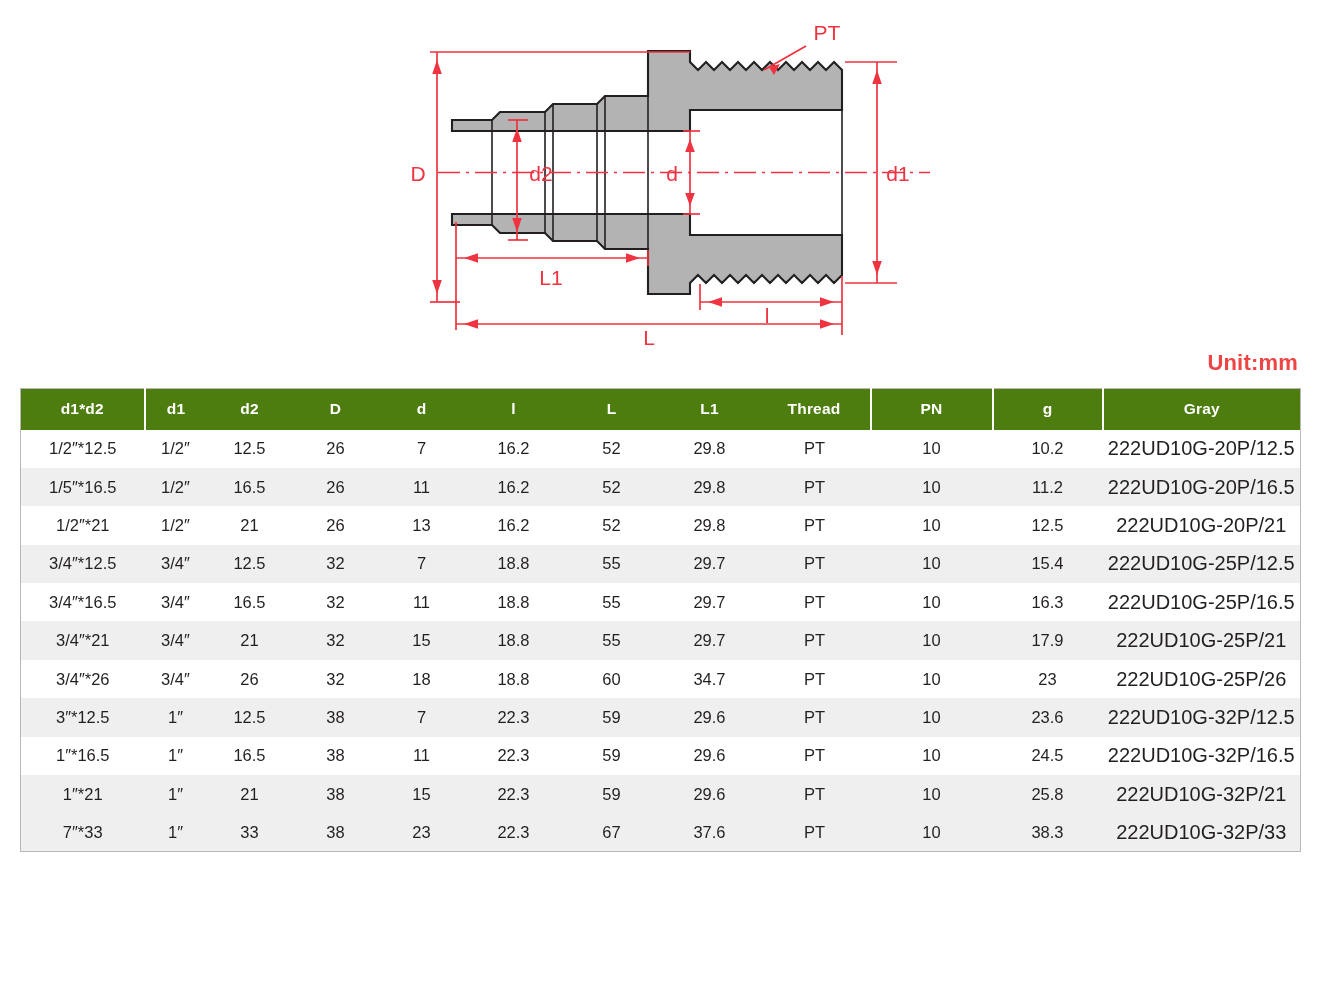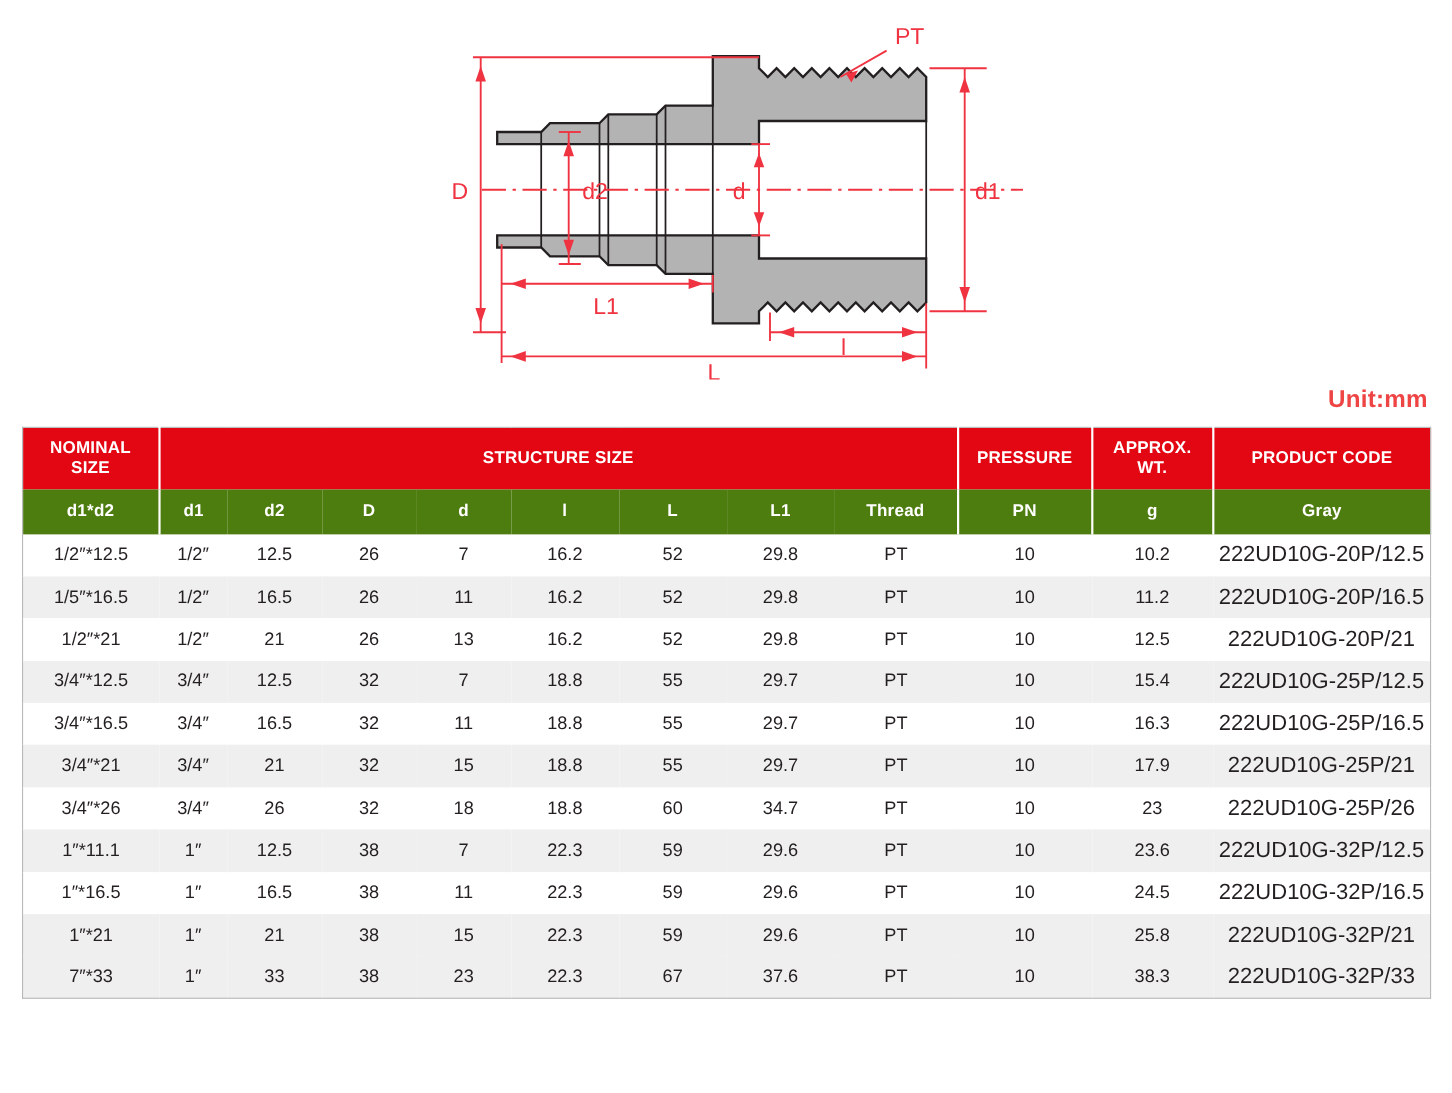--- a/index.html
+++ b/index.html
@@ -196,33 +196,20 @@
         <col style="width:86px">
         <col style="width:98px">
       <col style="width:98px">
         <col style="width:98px">
         <col style="width:112px">
       <col style="width:122px">
         <col style="width:110px">
         <col style="width:198px">
     </colgroup>
     <thead>
-      <tr class="head-group">
-        <th rowspan="1">
-          <span>NOMINAL</span><br>
-          <span>SIZE</span>
-        </th>
-        <th colspan="8" class="divider-l">STRUCTURE SIZE</th>
-        <th class="divider-l">PRESSURE</th>
-        <th class="divider-l">
-          <span>APPROX.</span><br>
-          <span>WT.</span>
-        </th>
-        <th class="divider-l">PRODUCT CODE</th>
-      </tr>
       <tr class="head-sub">
         <th>d1*d2</th>
         <th class="divider-l">d1</th>
         <th>d2</th>
         <th>D</th>
         <th>d</th>
         <th>l</th>
         <th>L</th>
         <th>L1</th>
         <th>Thread</th>
@@ -324,21 +311,21 @@
           <td>18</td>
           <td>18.8</td>
           <td>60</td>
           <td>34.7</td>
           <td>PT</td>
           <td>10</td>
           <td>23</td>
           <td class="code-cell">222UD10G-25P/26</td>
         </tr>
         <tr class="even">
-          <td>1″*11.1</td>
+          <td>3″*12.5</td>
           <td>1″</td>
           <td>12.5</td>
           <td>38</td>
           <td>7</td>
           <td>22.3</td>
           <td>59</td>
           <td>29.6</td>
           <td>PT</td>
           <td>10</td>
           <td>23.6</td>

